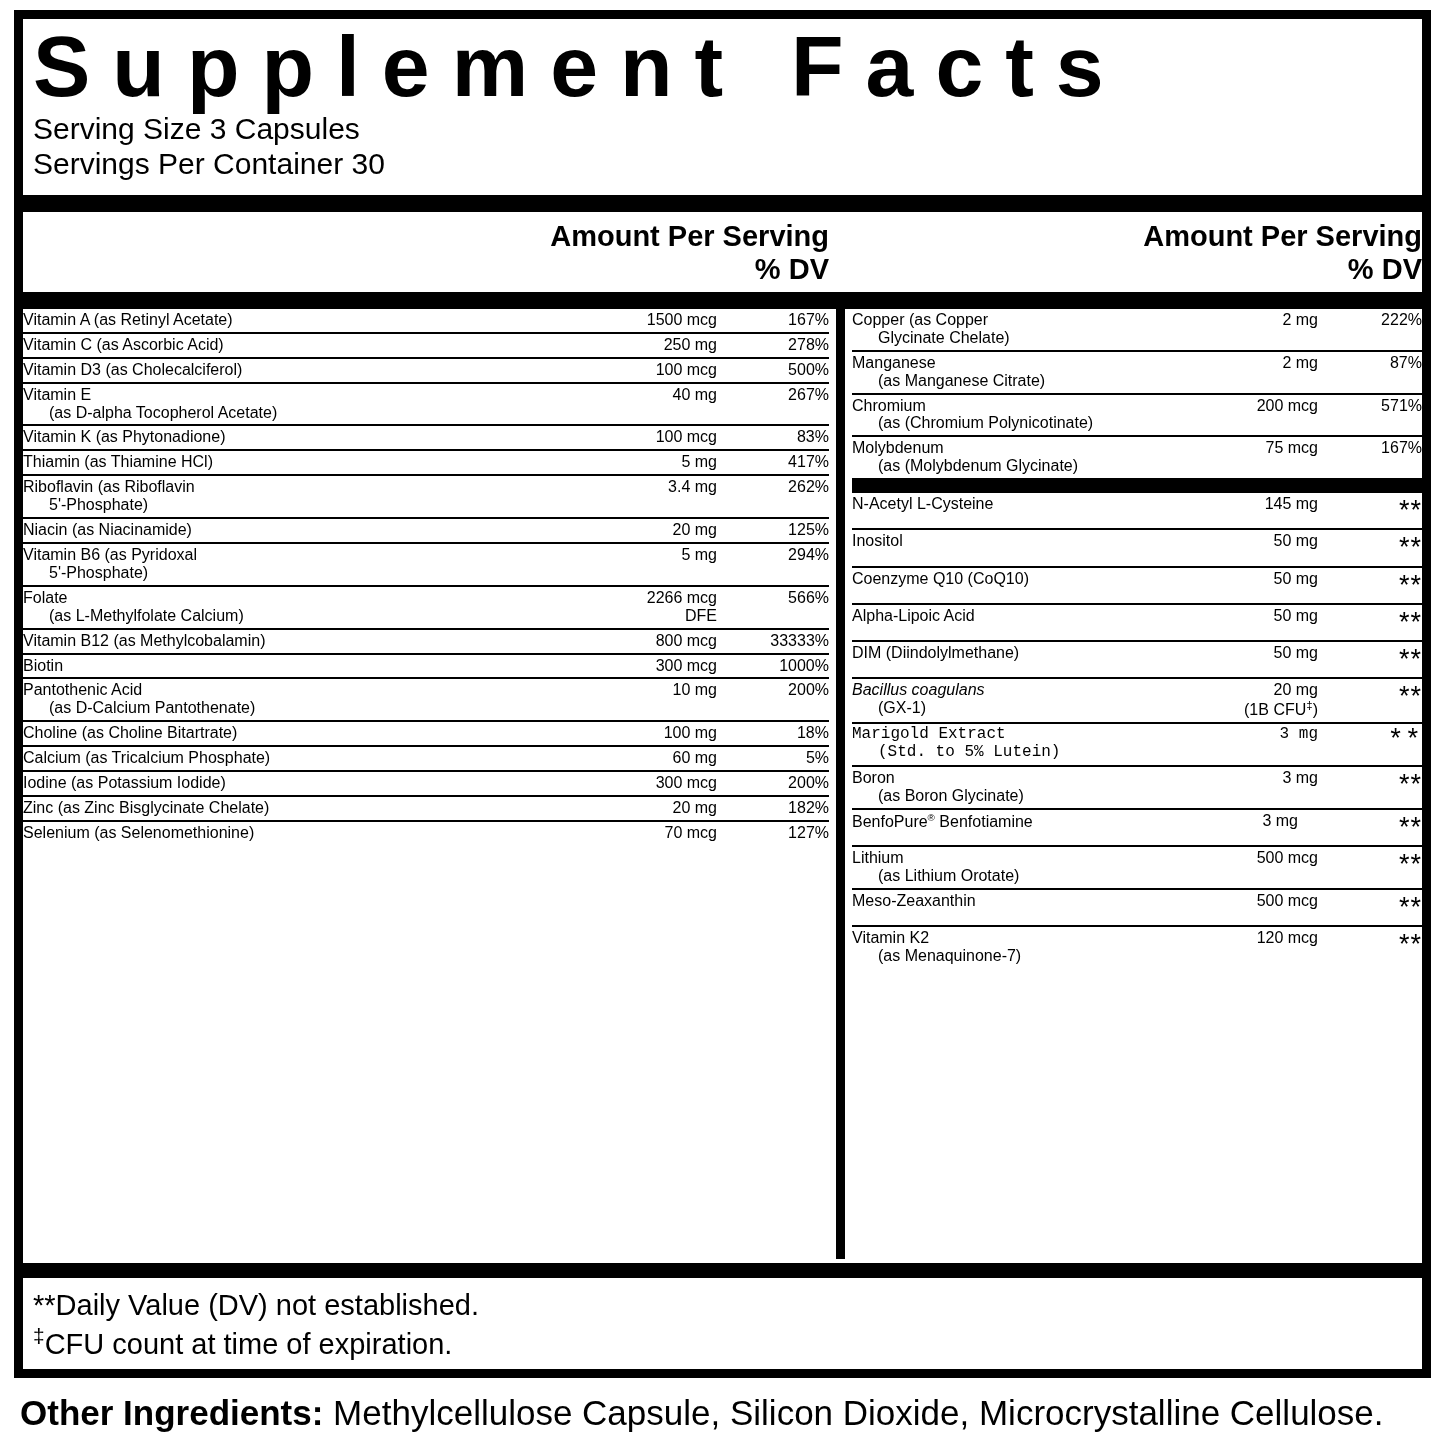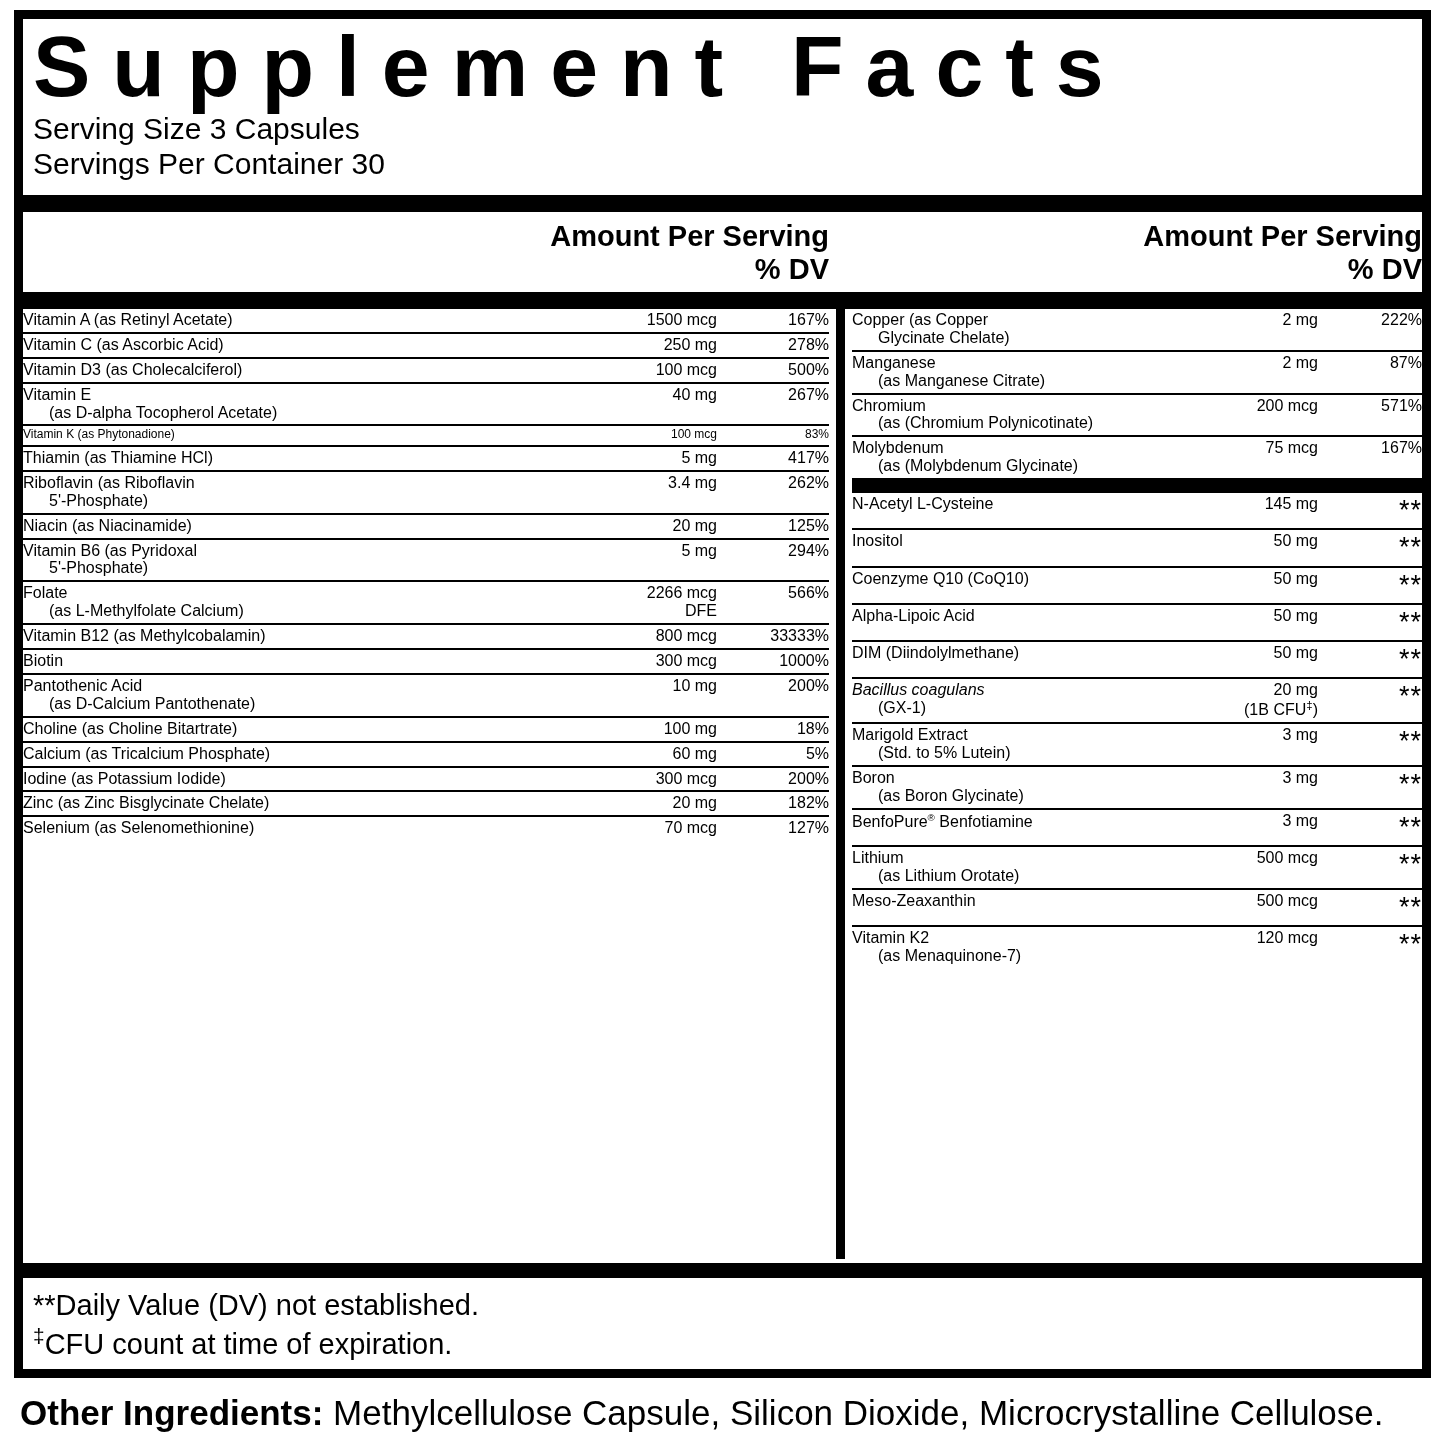--- a/index.html
+++ b/index.html
@@ -191,21 +191,21 @@
             <div class="row" style="font-size: 16px;">
               <div class="name"><span>Vitamin D3 (as Cholecalciferol)</span></div>
               <div class="amt">100 mcg</div>
               <div class="dv">500%</div>
             </div>
             <div class="row" style="font-size: 16px;">
               <div class="name"><span>Vitamin E</span><span class="sub">(as D-alpha Tocopherol Acetate)</span></div>
               <div class="amt">40 mg</div>
               <div class="dv">267%</div>
             </div>
-            <div class="row" style="font-size: 12px; justify-content: space-between;">
+            <div class="row" style="font-size: 16px; justify-content: space-between;">
               <div class="name"><span>Vitamin K (as Phytonadione)</span></div>
               <div class="amt">100 mcg</div>
               <div class="dv">83%</div>
             </div>
             <div class="row" style="font-size: 16px;">
               <div class="name"><span>Thiamin (as Thiamine HCl)</span></div>
               <div class="amt">5 mg</div>
               <div class="dv">417%</div>
             </div>
             <div class="row" style="font-size: 16px;">
@@ -318,31 +318,31 @@
               <div class="row" style="font-size: 16px;">
                 <div class="name"><span>DIM (Diindolylmethane)</span></div>
                 <div class="amt">50 mg</div>
                 <div class="dv stars">**</div>
               </div>
               <div class="row" style="font-size: 16px;">
                 <div class="name"><span class="ital">Bacillus coagulans</span><span class="sub">(GX-1)</span></div>
                 <div class="amt">20 mg<span class="sub2">(1B CFU<span class="dag">‡</span>)</span></div>
                 <div class="dv stars">**</div>
               </div>
-              <div class="row" style="font-size: 16px;">
+              <div class="row" style="font-size: 16px; font-family: Liberation Mono, monospace;">
                 <div class="name"><span>Marigold Extract</span><span class="sub">(Std. to 5% Lutein)</span></div>
                 <div class="amt">3 mg</div>
                 <div class="dv stars">**</div>
               </div>
               <div class="row" style="font-size: 16px;">
                 <div class="name"><span>Boron</span><span class="sub">(as Boron Glycinate)</span></div>
                 <div class="amt">3 mg</div>
                 <div class="dv stars">**</div>
               </div>
-              <div class="row" style="font-size: 16px;">
+              <div class="row" style="font-size: 16px; gap: 20px;">
                 <div class="name"><span>BenfoPure<span class="reg">®</span> Benfotiamine</span></div>
                 <div class="amt">3 mg</div>
                 <div class="dv stars">**</div>
               </div>
               <div class="row" style="font-size: 16px;">
                 <div class="name"><span>Lithium</span><span class="sub">(as Lithium Orotate)</span></div>
                 <div class="amt">500 mcg</div>
                 <div class="dv stars">**</div>
               </div>
               <div class="row" style="font-size: 16px;">

